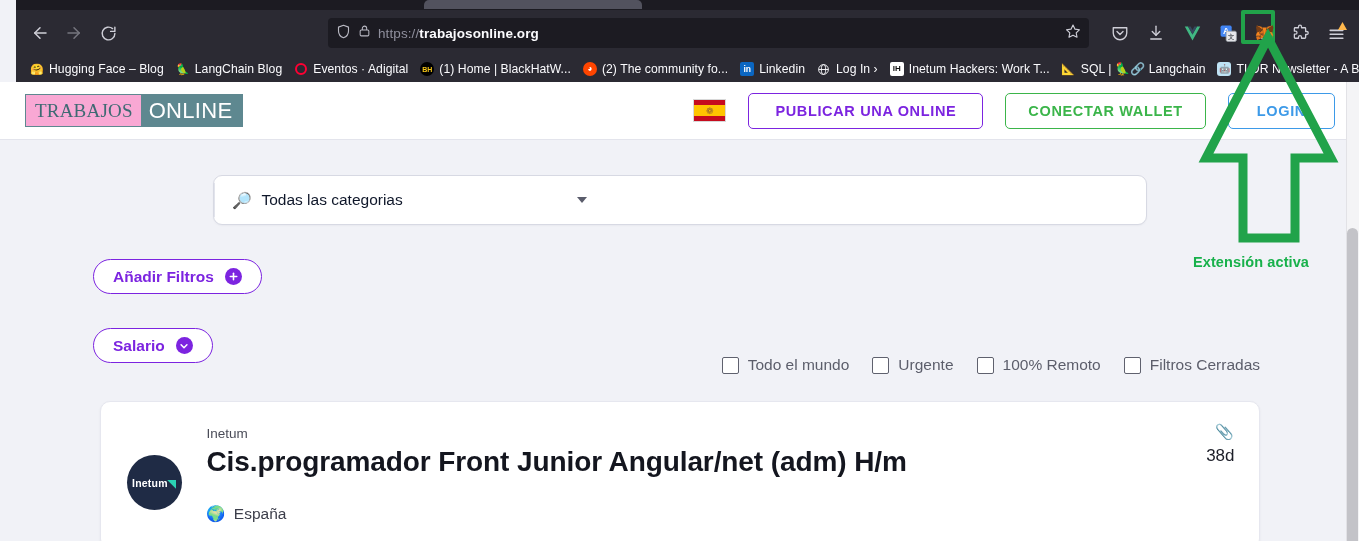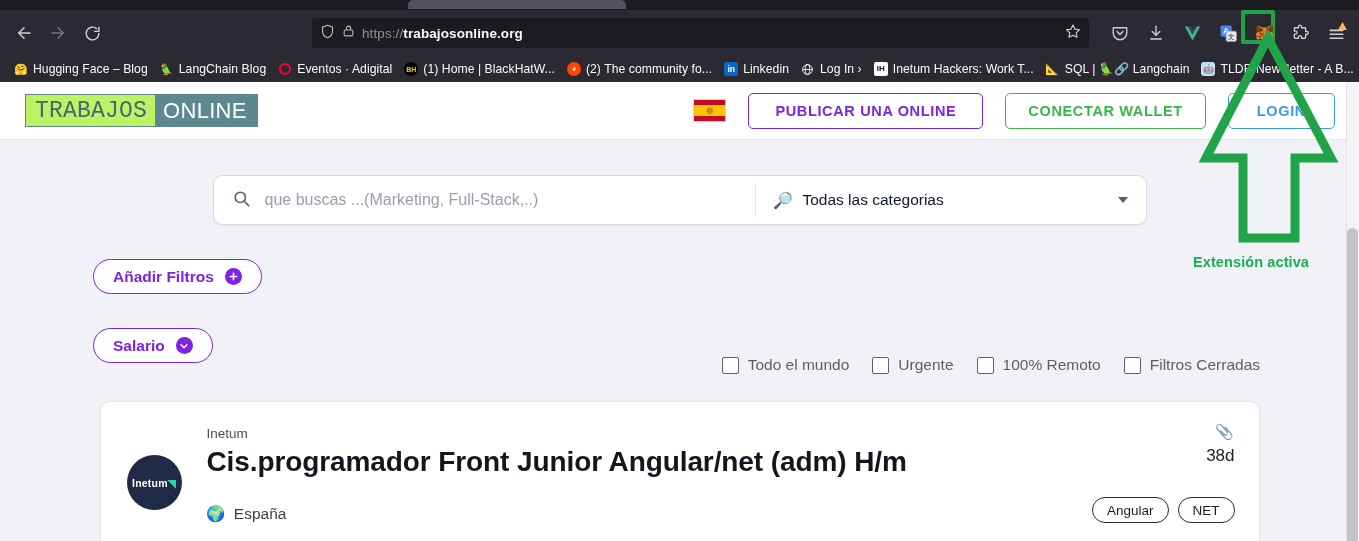--- a/index.html
+++ b/index.html
@@ -4,21 +4,21 @@
 <style>
   * { box-sizing: border-box; margin: 0; padding: 0; }
   html, body {
     width: 1359px; height: 541px;
     overflow: hidden;
     font-family: "Liberation Sans", sans-serif;
     background: #f1f2f7;
   }
 
   
-  #browser { width: 1359px; height: 486px; position: relative; }
+  #browser { width: 1359px; height: 486px; position: relative; padding-left: 16px; }
 
   .chrome { background: #2b2a33; width: 100%; }
 
   .tabstrip {
     height: 10px;
     background: #1c1b22;
     position: relative;
   }
   .tab-stub {
     position: absolute;
@@ -170,27 +170,27 @@
     position: relative;
   }
   .logo {
     display: flex;
     align-items: stretch;
     height: 33px;
     border: 1px solid #5e8890;
     margin-left: 1px;
   }
   .logo-a {
-    background: #bef264;
+    background: #f9a8d4;
     color: #3f6a73;
-    font-size: 23px;
+    font-size: 19px;
     letter-spacing: .2px;
     display: flex; align-items: center;
     padding: 0 8px 0 9px;
-    font-family: Liberation Mono, monospace;
+    font-family: Liberation Serif, serif;
   }
   .logo-b {
     background: #5e8890;
     color: #ffffff;
     font-size: 22px;
     letter-spacing: .3px;
     display: flex; align-items: center;
     padding: 0 10px 0 8px;
   }
 
@@ -634,29 +634,20 @@
             <span>❁</span>
           </div>
         <div class="hbtn purple">PUBLICAR UNA ONLINE</div>
         <div class="hbtn green">CONECTAR WALLET</div>
         <div class="hbtn blue">LOGIN</div>
       </div>
     </div>
 
     <div class="search-wrap">
       <div class="searchbar">
-        <div class="search-left">
-          <span>
-            <svg width="19" height="19" viewBox="0 0 24 24" fill="none" stroke="#5a5c6b" stroke-width="2" stroke-linecap="round">
-              <circle cx="10.5" cy="10.5" r="6.5"></circle>
-                <line x1="15.5" y1="15.5" x2="21" y2="21"></line>
-            </svg>
-          </span>
-          <span class="search-ph">que buscas ...(Marketing, Full-Stack,..)</span>
-        </div>
         <div class="search-div"></div>
         <div class="search-right">
           <span>🔎</span>
           <span class="cat-text">Todas las categorias</span>
           <span class="caret"></span>
         </div>
       </div>
     </div>
 
     <div class="filters">
@@ -711,24 +702,20 @@
         <div class="job-title">Cis.programador Front Junior Angular/net (adm) H/m</div>
         <div class="location">
           <span>🌍</span>
           <span>España</span>
         </div>
       </div>
       <div class="card-right">
         <span class="clip">📎</span>
         <span class="days">38d</span>
       </div>
-      <div class="tags">
-        <span class="tag">Angular</span>
-        <span class="tag">NET</span>
-      </div>
     </div>
 
   </div>
 
   <div class="scroll-track">
     <div class="scroll-thumb"></div>
   </div>
 
   <div class="overlay">
     <svg width="1359" height="541">

